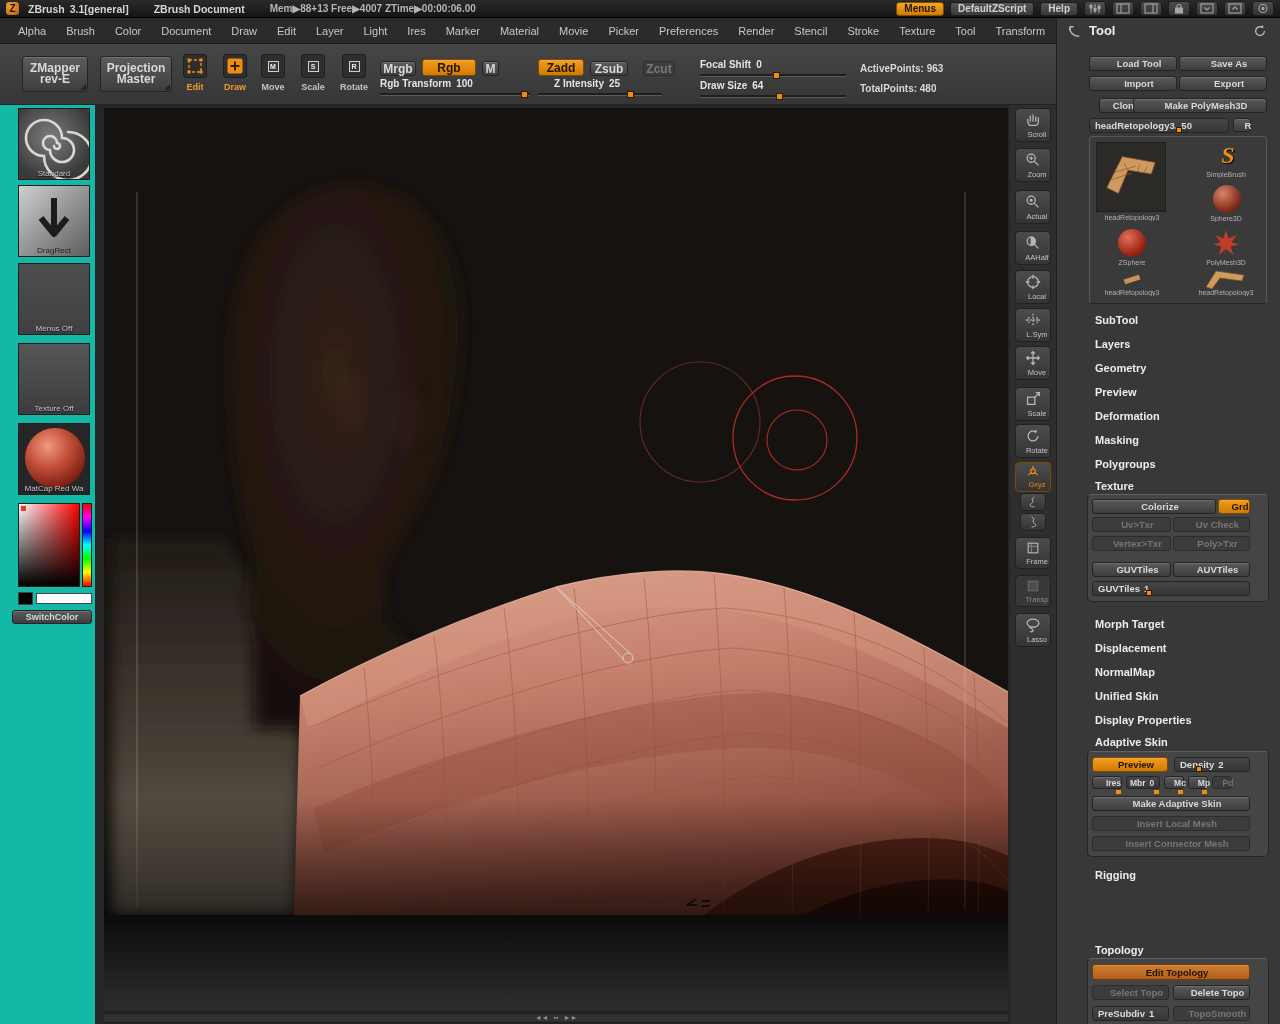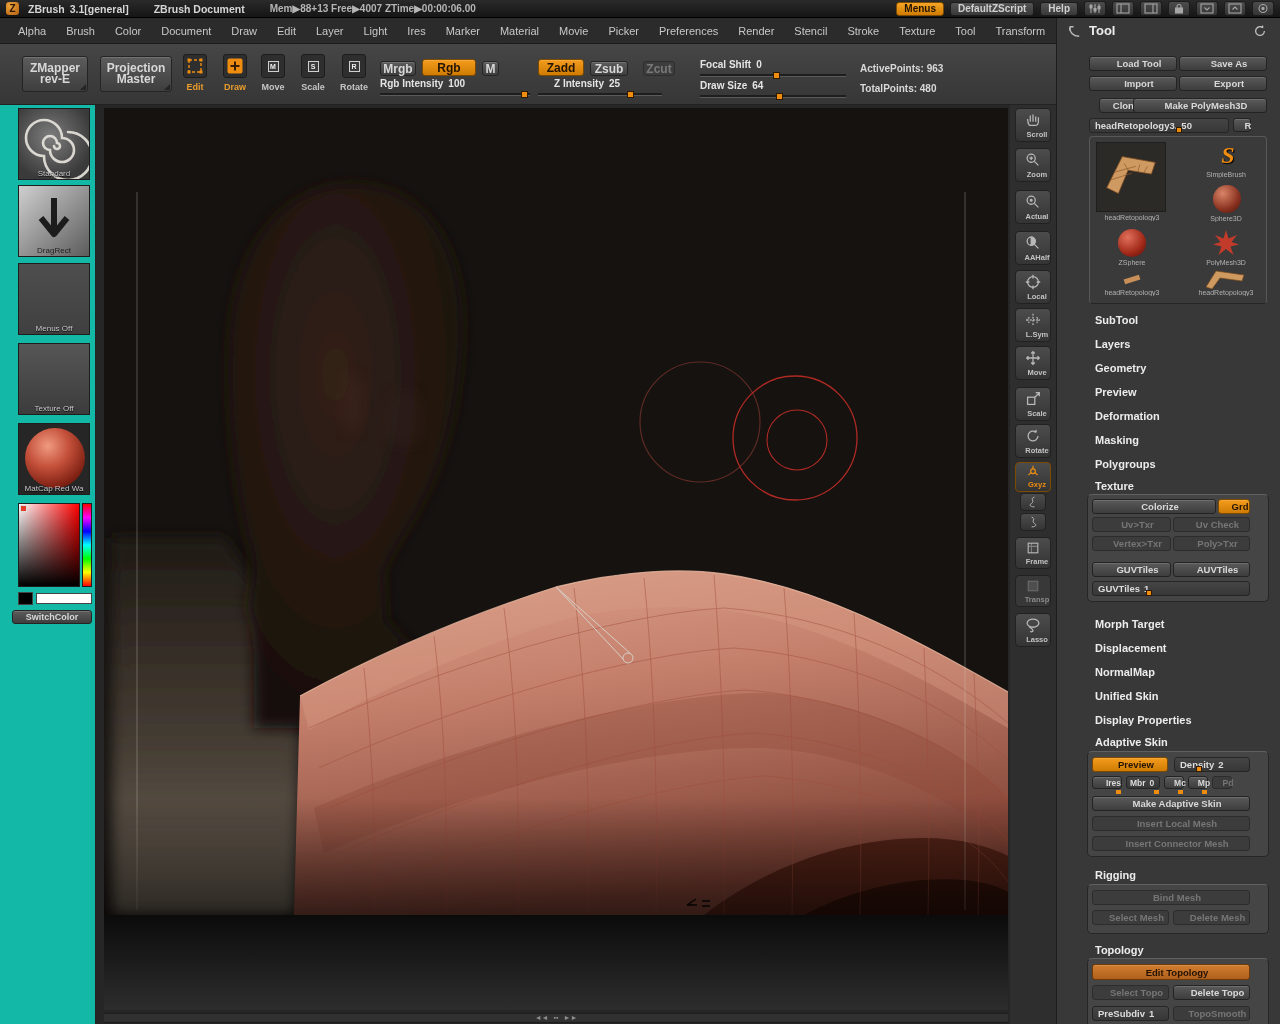--- a/index.html
+++ b/index.html
@@ -40,21 +40,21 @@
 .tlabel{position:absolute;bottom:1px;left:0;right:0;text-align:center;font-size:8px;color:#c9c9c9;text-shadow:0 1px 1px #000;}
 
 #canvas-area{position:absolute;left:96px;top:105px;width:914px;height:919px;background:#262626;}
 #document{position:absolute;left:8px;top:3px;width:904px;height:807px;background:#151210;}
 #doc-shadow{position:absolute;left:8px;top:810px;width:904px;height:95px;background:linear-gradient(#0b0b0b,#2d2d2d);}
 #canvas-scrollbar{position:absolute;left:8px;top:908px;width:904px;height:10px;background:#313131;border-top:1px solid #1d1d1d;border-bottom:1px solid #1d1d1d;display:flex;align-items:center;justify-content:center;gap:5px;}
 #canvas-scrollbar span{font-size:7px;color:#8f8f8f;line-height:8px;}
 
 #right-shelf{position:absolute;left:1010px;top:105px;width:46px;height:919px;background:#2e2e2e;}
 .rs-btn{position:absolute;left:5px;width:36px;background:linear-gradient(#4c4c4c,#343434);border:1px solid #212121;border-radius:4px;display:flex;flex-direction:column;align-items:center;justify-content:center;padding:2px 0;}
-.rs-label{font-size:7.5px;font-weight:bold;color:#c2c2c2;margin-top:1px;margin-left:8px;}
+.rs-label{font-size:7.5px;font-weight:normal;color:#c2c2c2;margin-top:1px;margin-left:8px;}
 .rs-label.or{color:#ef8d10;}
 
 #right-tray{position:absolute;left:1056px;top:18px;width:224px;height:1006px;background:#383838;border-left:1px solid #1d1d1d;overflow:hidden;}
 #right-tray .title{position:absolute;left:32px;top:5px;font-size:13px;font-weight:bold;color:#ececec;}
 .pbtn{display:flex;align-items:center;justify-content:center;background:linear-gradient(#5a5a5a,#3d3d3d);border:1px solid #232323;border-radius:3px;color:#d8d8d8;font-size:9.5px;font-weight:bold;box-shadow:inset 0 1px 0 rgba(255,255,255,.13);white-space:nowrap;position:absolute;height:15px;padding-left:12px;}
 .pbtn.orange{background:linear-gradient(#f49c1c,#cf7c05);color:#241404;border-color:#7c4a00;}
 .pbtn.brown{background:linear-gradient(#d07e30,#b0601c);color:#221103;border-color:#6e3a08;}
 .pbtn.dim{background:#3c3c3c;color:#767676;border-color:#2c2c2c;box-shadow:none;}
 .sech{position:absolute;left:38px;font-size:11px;font-weight:bold;color:#ececec;white-space:nowrap;}
 .subpanel{position:absolute;left:30px;width:182px;background:#454545;border:1px solid #262626;border-top-color:#606060;border-radius:5px;}
@@ -210,21 +210,21 @@
         <span>Mrgb</span>
       </div>
     <div class="btn orange" style="left:422px;top:15px;width:54px;height:17px">
         <span>Rgb</span>
       </div>
     <div class="btn" style="left:482px;top:17px;width:17px;height:15px">
         <span>M</span>
       </div>
     <div class="zslider" style="left:380px;top:34px;width:150px">
       <div class="sl-text">
-          <span>Rgb Intensity</span>
+          <span>Rgb Transform</span>
           <span>100</span>
         </div>
       <div class="sl-track"></div>
       <div class="sl-handle" style="left:94%"></div>
     </div>
 
     <div class="btn orange" style="left:538px;top:15px;width:46px;height:17px">
         <span>Zadd</span>
       </div>
     <div class="btn" style="left:590px;top:17px;width:38px;height:15px">
@@ -651,31 +651,20 @@
         </div>
       <div class="pbtn dim" style="left:4px;top:64px;width:158px">
           <span>Insert Local Mesh</span>
         </div>
       <div class="pbtn dim" style="left:4px;top:84px;width:158px">
           <span>Insert Connector Mesh</span>
         </div>
     </div>
 
     <span class="sech" style="top:851px">Rigging</span>
-    <div class="subpanel" style="top:866px;height:50px">
-      <div class="pbtn dim" style="left:4px;top:5px;width:158px">
-          <span>Bind Mesh</span>
-        </div>
-      <div class="pbtn dim" style="left:4px;top:25px;width:77px">
-          <span>Select Mesh</span>
-        </div>
-      <div class="pbtn dim" style="left:85px;top:25px;width:77px">
-          <span>Delete Mesh</span>
-        </div>
-    </div>
 
     <span class="sech" style="top:926px">Topology</span>
     <div class="subpanel" style="top:940px;height:70px">
       <div class="pbtn brown" style="left:4px;top:5px;width:158px;height:16px">
           <span>Edit Topology</span>
         </div>
       <div class="pbtn dim" style="left:4px;top:26px;width:77px">
           <span>Select Topo</span>
         </div>
       <div class="pbtn" style="left:85px;top:26px;width:77px">

